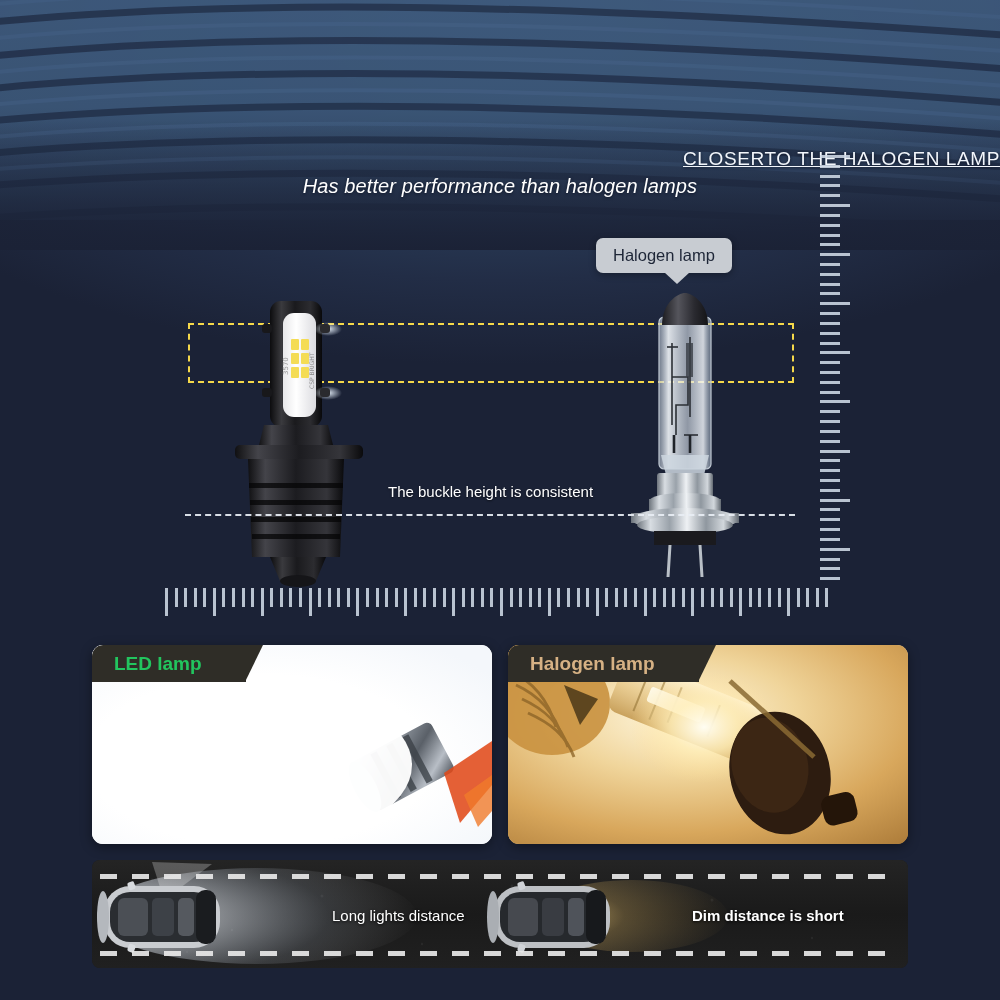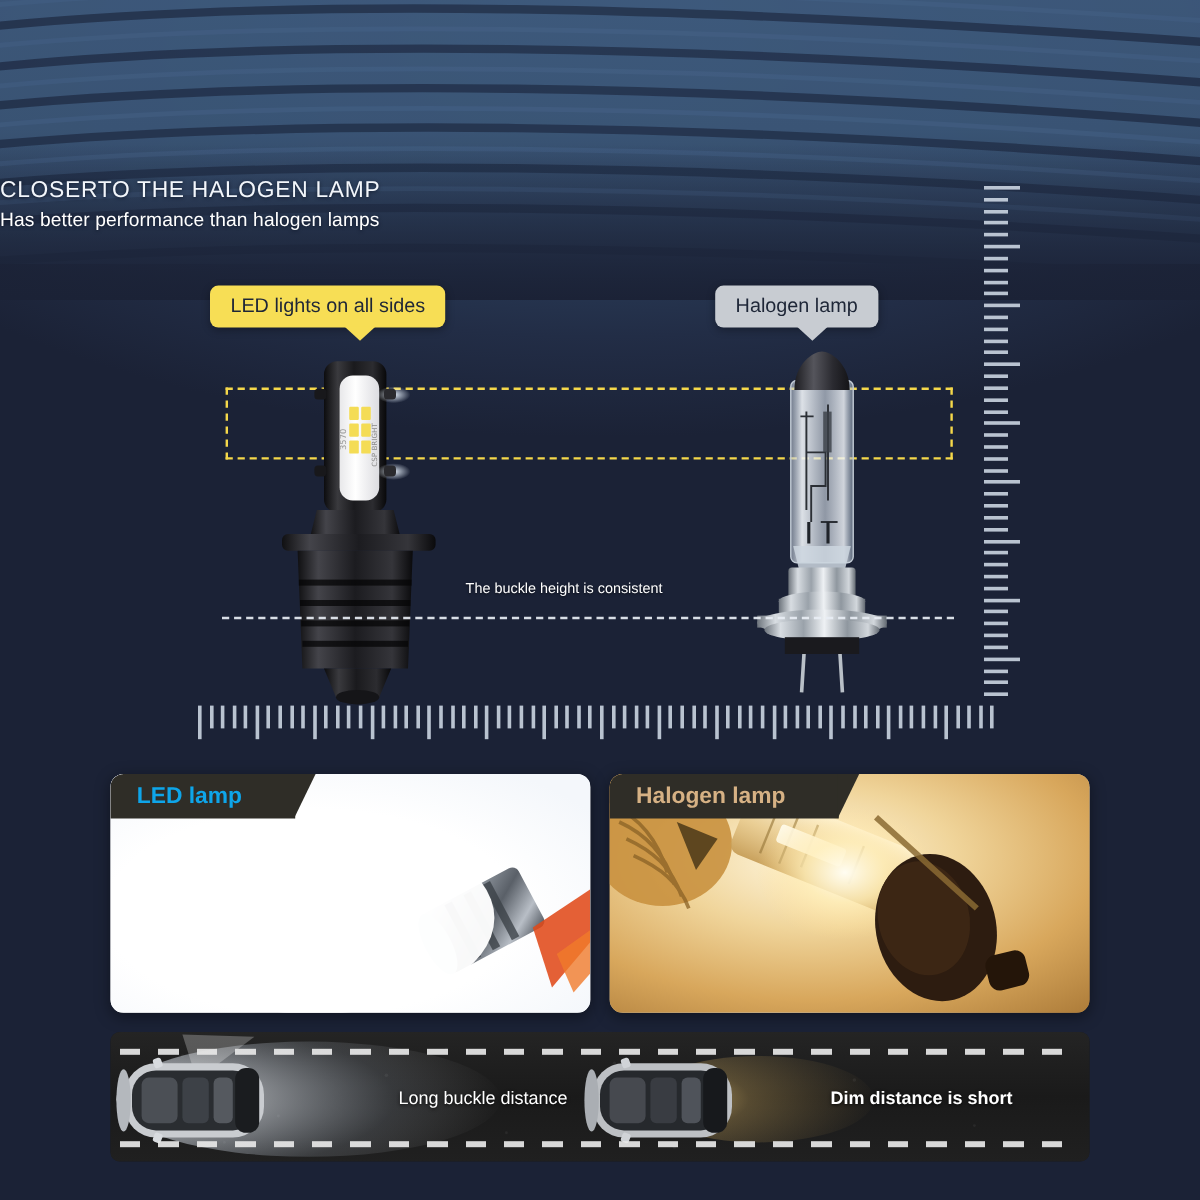--- a/index.html
+++ b/index.html
@@ -50,32 +50,35 @@
     background: linear-gradient(180deg, #ffffff 0%, #fdf6e4 34%, #f0dfbb 62%, #e0c797 100%);
     -webkit-background-clip: text;
     background-clip: text;
     color: transparent;
     -webkit-text-fill-color: transparent;
     filter: drop-shadow(0 3px 3px rgba(10,18,34,.65));
     font-family: "DejaVu Sans", sans-serif;
   }
   .subtitle1 {
     position: absolute; top: 148px; left:0; right:0;
-    text-align:left;
+    text-align:right;
     color: #f2f6fb;
     font-size: 19px;
     letter-spacing: .6px;
     text-shadow: 0 1px 3px rgba(8,14,28,.7);
+    text-decoration: underline;
   }
   .subtitle2 {
     position: absolute; top: 175px; left:0; right:0;
+    text-align:center;
     color: #ffffff;
-    font-size: 16px;
+    font-size: 20px;
     letter-spacing: .1px;
     text-shadow: 0 1px 3px rgba(8,14,28,.7);
+    font-style: italic;
   }
 
   
   .callout {
     position: absolute;
     border-radius: 7px;
     padding: 8px 17px;
     font-size: 16.5px;
     color: #1e2637;
     white-space: nowrap;
@@ -116,21 +119,21 @@
     position: absolute;
     left: 185px; top: 514px;
     width: 610px; height: 0;
     border-top: 2.5px dashed #e9eef5;
     opacity: .92;
   }
   #buckle-text {
     position: absolute;
     left: 388px; top: 483px;
     color: #ffffff;
-    font-size: 12px;
+    font-size: 15px;
     text-shadow: 0 1px 2px rgba(0,0,0,.6);
   }
 
   
   #ruler-v { position:absolute; left: 820px; top: 155px; width: 40px; height: 432px; }
   #ruler-h { position:absolute; left: 165px; top: 588px; width: 670px; height: 30px; }
   .tick { position:absolute; background:#cfd9e6; opacity:.88; }
 
   
   #led-bulb { position:absolute; left: 232px; top: 297px; width: 135px; height: 292px; }
@@ -160,21 +163,21 @@
     z-index: 5;
   }
   .panel-tab::after {
     content:"";
     position: absolute;
     right: -17px; top: 0;
     width: 0; height: 0;
     border-top: 37px solid #2f2d27;
     border-right: 18px solid transparent;
   }
-  #tab-led { color: #0ea5e9; }
+  #tab-led { color: #22c55e; }
   #tab-halogen { color: #d6b184; }
 
   
   #road {
     position: absolute;
     left: 92px; top: 860px; width: 816px; height: 108px;
     border-radius: 8px;
     overflow: hidden;
     background: #1b1b1b;
   }
@@ -225,21 +228,20 @@
         <path d="M-20,172 C 250,144 640,148 1110,186"></path>
         <path d="M-20,204 C 250,178 640,182 1110,218"></path>
       </g>
     </svg>
   </div>
   <div class="topfade"></div>
 
   <div class="subtitle1">CLOSERTO THE HALOGEN LAMP</div>
   <div class="subtitle2">Has better performance than halogen lamps</div>
 
-  <div class="callout" id="callout-led">LED lights on all sides</div>
   <div class="callout" id="callout-halogen">Halogen lamp</div>
 
   <div id="align-box"></div>
 
   <div id="led-bulb">
     <svg width="135" height="292" viewBox="0 0 135 292" xmlns="http://www.w3.org/2000/svg">
       <defs>
         <linearGradient id="blk" x1="0" y1="0" x2="1" y2="0">
           <stop offset="0%" stop-color="#0c0c0e"></stop>
           <stop offset="22%" stop-color="#3a3a3e"></stop>
@@ -645,17 +647,17 @@
         <rect x="52" y="16" width="22" height="38" rx="5" fill="#393c42"></rect>
         <rect x="78" y="16" width="16" height="38" rx="5" fill="#4f535a"></rect>
         <rect x="96" y="8" width="20" height="54" rx="9" fill="#17191c"></rect>
         <ellipse cx="3" cy="35" rx="6" ry="26" fill="#aaaeb3"></ellipse>
         <rect x="28" y="0" width="7" height="8" rx="2" fill="#d0d3d7" transform="rotate(-20 31 4)"></rect>
         <rect x="28" y="62" width="7" height="8" rx="2" fill="#d0d3d7" transform="rotate(20 31 66)"></rect>
       </g>
     </svg>
     <div class="road-dash" style="top:14px;"></div>
     <div class="road-dash" style="bottom:12px;"></div>
-    <div class="road-label" id="road-label-led">Long buckle distance</div>
+    <div class="road-label" id="road-label-led">Long lights distance</div>
     <div class="road-label" id="road-label-halogen">Dim distance is short</div>
   </div>
 
 </div>
 
 </body></html>

